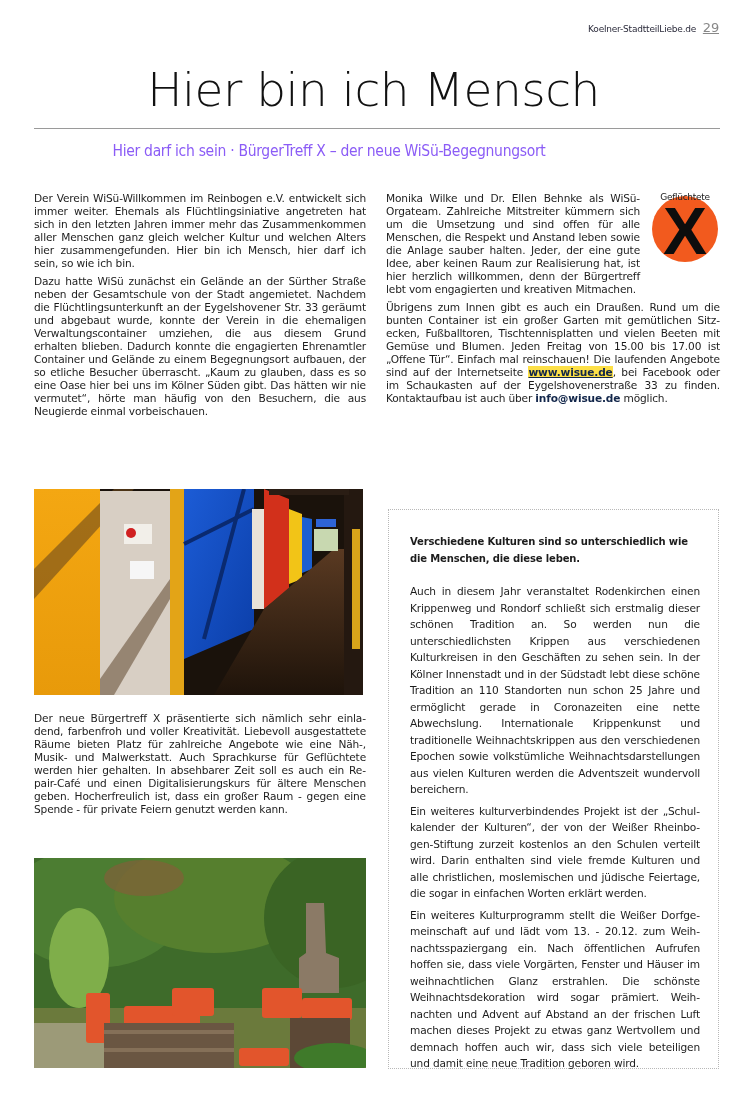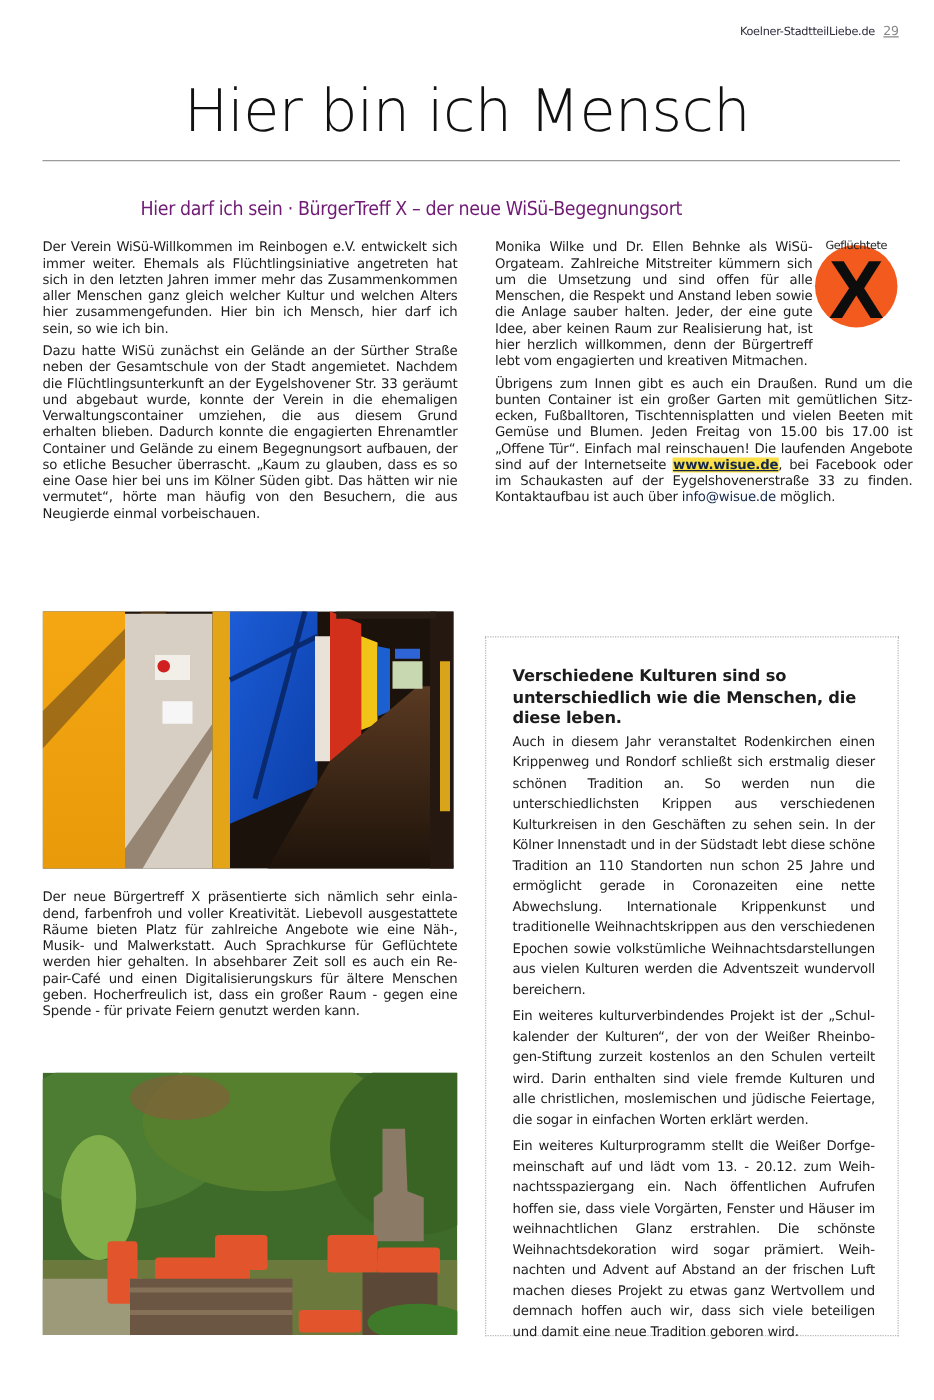--- a/index.html
+++ b/index.html
@@ -1,59 +1,59 @@
 <!DOCTYPE html>
 <html><head>
 <meta charset="utf-8">
 <style>
   html, body { margin: 0; padding: 0; background: #ffffff; }
   body { width: 747px; height: 1120px; position: relative; overflow: hidden;
          font-family: "DejaVu Sans", "Liberation Sans", sans-serif; color: #1a1a1a; }
   .abs { position: absolute; }
 
   .running-head { top: 20px; right: 28px; font-size: 9px; color: #2a2a3a; letter-spacing: -0.2px; }
-  .running-head .page-num { color: #888; font-size: 10px; margin-left: 4px; text-decoration: underline; }
+  .running-head .page-num { color: #888; font-size: 13px; margin-left: 4px; text-decoration: underline; }
 
   .title { top: 62px; left: 0; width: 747px; text-align: center;
            font-family: "DejaVu Sans", sans-serif; font-weight: 200; font-size: 47px;
            letter-spacing: -0.5px; color: #111; -webkit-text-stroke: 0; }
   .title span { font-weight: 100; }
 
   .rule { top: 128px; left: 34px; width: 686px; height: 1px; background: #9a9a9a; }
 
   .subtitle { top: 142px; left: 0; width: 658px; text-align: center; font-size: 15.5px;
-              color: #701a75; letter-spacing: -0.3px; font-family: "DejaVu Sans Condensed","DejaVu Sans", sans-serif; margin-top: 16px; }
+              color: #8b5cf6; letter-spacing: -0.3px; font-family: "DejaVu Sans Condensed","DejaVu Sans", sans-serif; }
 
   .col { font-size: 10.6px; line-height: 13px; text-align: justify; letter-spacing: -0.15px; color: #1c1c1c; }
   .col p { margin: 0 0 5px 0; hyphens: manual; }
   .col-left-top { top: 192px; left: 34px; width: 332px; }
-  .col-right-top { top: 192px; left: 396px; width: 334px; }
+  .col-right-top { top: 192px; left: 386px; width: 334px; }
 
   .logo { top: 190px; left: 650px; width: 70px; height: 80px; }
   .logo .logo-label { position: absolute; top: 2px; left: 0; width: 70px; text-align: center;
                       font-size: 9px; color: #222; letter-spacing: -0.3px; z-index: 2; }
   .logo .logo-circle { position: absolute; top: 6px; left: 2px; width: 66px; height: 66px; border-radius: 50%;
                        background: #f25a1e; }
   .logo .logo-x { position: absolute; top: 6px; left: 2px; width: 66px; height: 66px; text-align: center;
                   font-family: "Liberation Sans", sans-serif; font-weight: bold; font-size: 66px; line-height: 70px; color: #0d0d0d; }
 
   .float-space { float: right; width: 80px; height: 96px; }
 
   .photo { overflow: hidden; }
   .photo-corridor { top: 489px; left: 34px; width: 329px; height: 206px; }
   .photo-garden { top: 858px; left: 34px; width: 332px; height: 210px; }
 
   .col-left-mid { top: 712px; left: 34px; width: 332px; }
 
   .box { top: 509px; left: 388px; width: 331px; height: 560px; border: 1.5px dotted #b8b8b8; box-sizing: border-box; }
   .box-text { top: 534px; left: 410px; width: 290px; font-size: 10.6px; line-height: 16.5px; }
-  .box-text h3 { margin: 0 0 2px 0; font-size: 13px; font-weight: bold; line-height: 16.5px; letter-spacing: -0.15px; text-align: left; }
+  .box-text h3 { margin: 0 0 16px 0; font-size: 10px; font-weight: bold; line-height: 16.5px; letter-spacing: -0.15px; text-align: left; }
 
   a.link { color: #12264a; font-weight: bold; text-decoration: underline; background: #fde047; }
-  .mail { font-weight: normal; color: #12264a; }
+  .mail { font-weight: bold; color: #12264a; }
 </style>
 </head>
 <body>
 
 <div class="abs running-head">
   <span>Koelner-StadtteilLiebe.de</span>
   <span class="page-num">29</span>
 </div>
 
 <h1 class="abs title" style="margin:0;">

